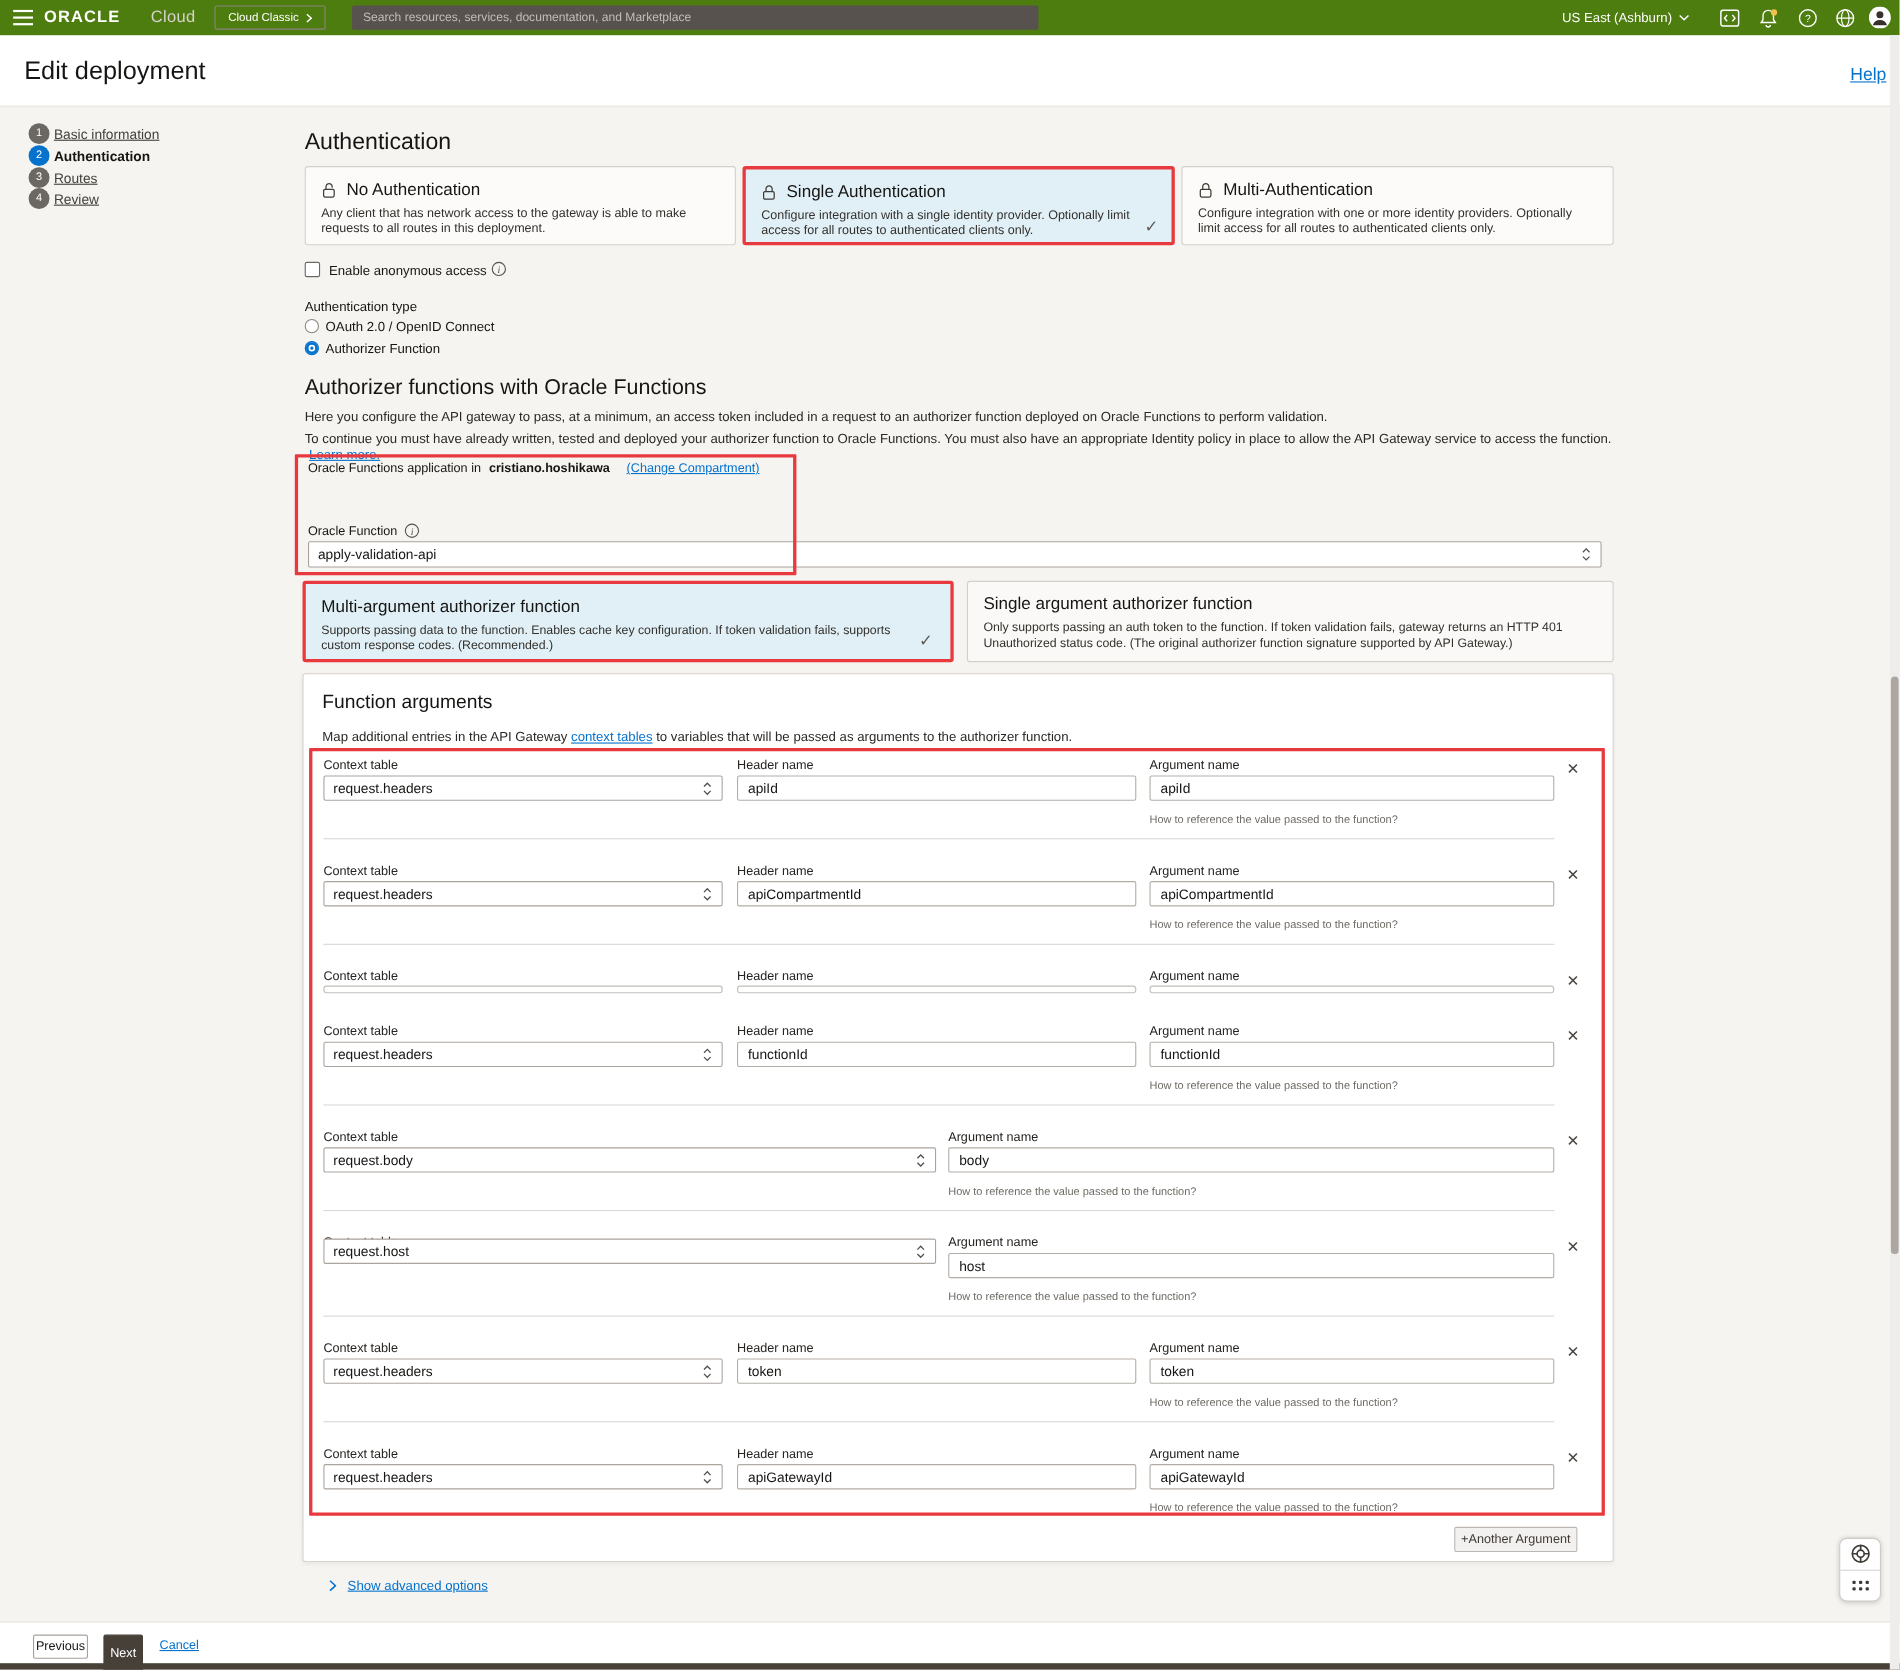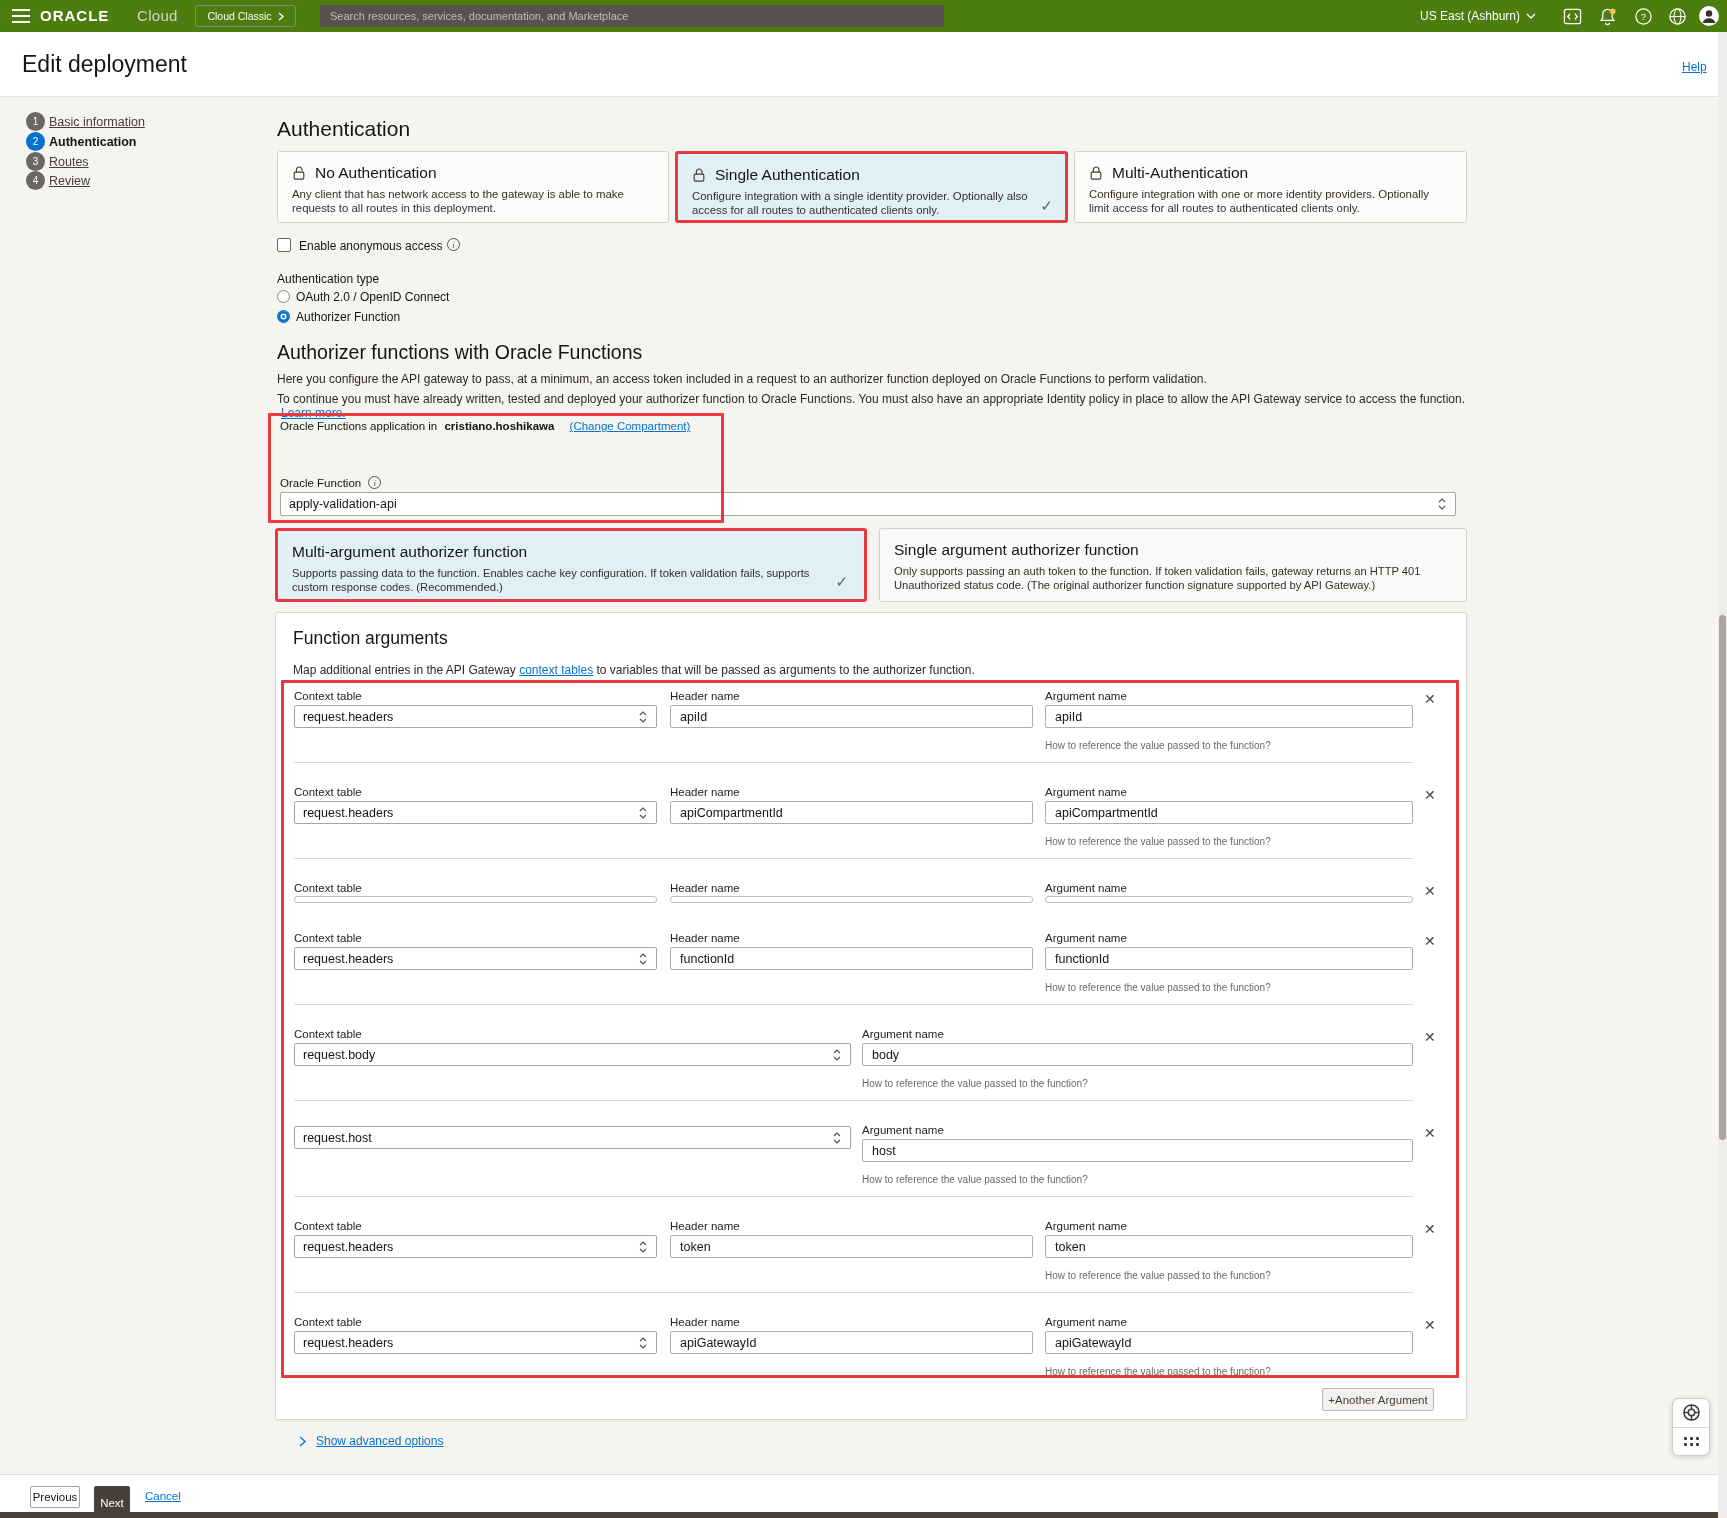--- a/index.html
+++ b/index.html
@@ -19,21 +19,21 @@
   .searchbox { left:320px; top:5px; width:624px; height:22px; background:#57524e; border:none; border-radius:2px;
     color:#e8e5e2; font-size:11px; padding:0 10px; outline:none; }
   .searchbox::placeholder { color:#c2bdb8; }
   .region { left:1420px; top:9px; width:128px; color:#fff; font-size:12px; display:flex; align-items:center; gap:6px; cursor:pointer; }
   .tb-icon { top:7px; width:19px; height:19px; cursor:pointer; }
   .avatar-wrap { left:1699px; top:6px; width:20px; height:20px; cursor:pointer; }
 
   
   .pagehead { left:0; top:32px; width:1727px; height:65px; background:#fff; border-bottom:1px solid #e6e3df; z-index:10; }
   .pagetitle { left:22px; top:51px; font-size:23px; color:#161513; z-index:11; }
-  .helplink { left:1682px; top:60px; font-size:12px; z-index:11; }
+  .helplink { left:1682px; top:60px; font-size:16px; z-index:11; }
   a.link { color:#0572ce; text-decoration:underline; cursor:pointer; }
 
   
   .stepcircle { width:19px; height:19px; border-radius:50%; color:#fff; font-size:10px; display:flex; align-items:center; justify-content:center; background:#6b6762; }
   .stepcircle.active { background:#0572ce; }
   .steplabel { font-size:12.5px; color:#44403b; text-decoration:underline; cursor:pointer; }
   .steplabel.active { font-weight:bold; color:#161513; text-decoration:none; cursor:default; }
 
   
   .h2 { font-size:21px; color:#161513; }
@@ -179,21 +179,21 @@
   </div>
 
   <div class="abs optcard selected" style="left:675px; top:151px; width:393px">
     <div class="cardtitle">
       <svg width="14" height="16" viewBox="0 0 16 17">
         <rect x="2.5" y="7.5" width="11" height="8" rx="1.5" stroke="#3f3b36" stroke-width="1.3" fill="none"></rect>
         <path d="M5 7.5 V4.8 a3.2 3.2 0 0 1 6.4 0 V7.5" stroke="#3f3b36" stroke-width="1.3" fill="none"></path>
       </svg>
       <span>Single Authentication</span>
     </div>
-    <div class="carddesc">Configure integration with a single identity provider. Optionally also access for all routes to authenticated clients only.</div>
+    <div class="carddesc">Configure integration with a single identity provider. Optionally limit access for all routes to authenticated clients only.</div>
     <span class="cardcheck">✓</span>
   </div>
 
   <div class="abs optcard" style="left:1074px; top:151px; width:393px">
     <div class="cardtitle">
       <svg width="14" height="16" viewBox="0 0 16 17">
         <rect x="2.5" y="7.5" width="11" height="8" rx="1.5" stroke="#3f3b36" stroke-width="1.3" fill="none"></rect>
         <path d="M5 7.5 V4.8 a3.2 3.2 0 0 1 6.4 0 V7.5" stroke="#3f3b36" stroke-width="1.3" fill="none"></path>
       </svg>
       <span>Multi-Authentication</span>

